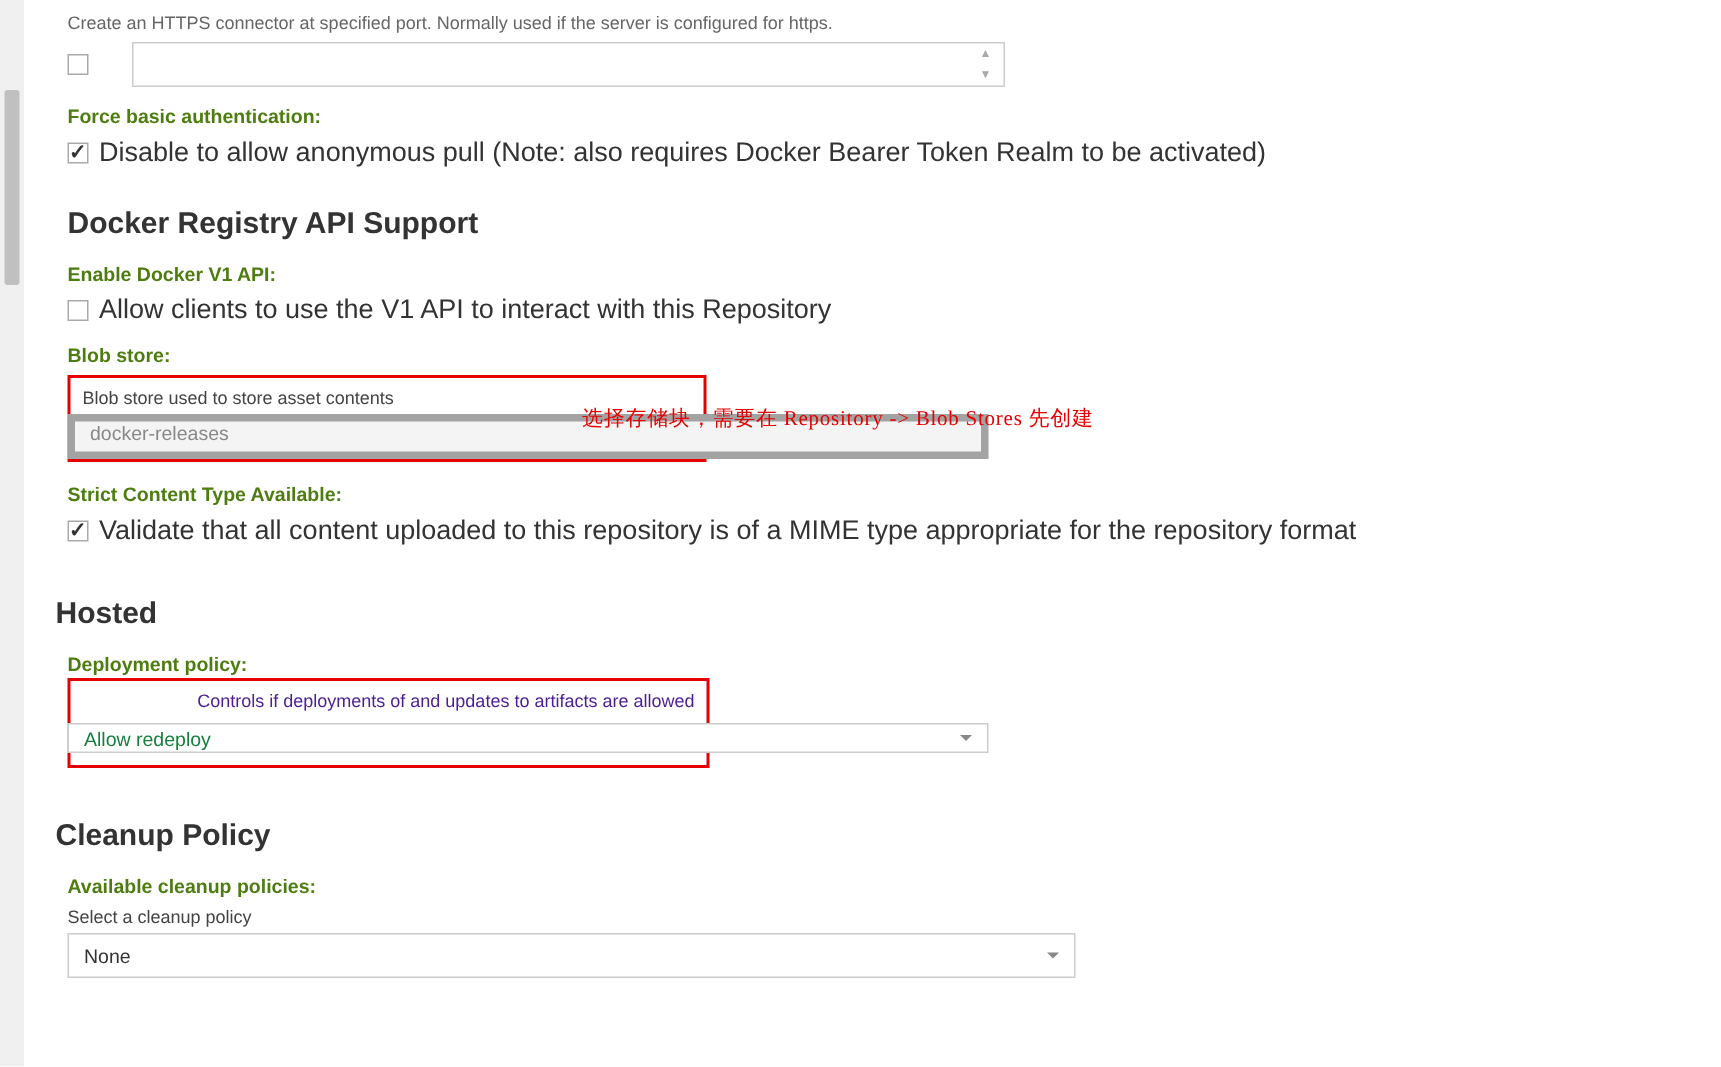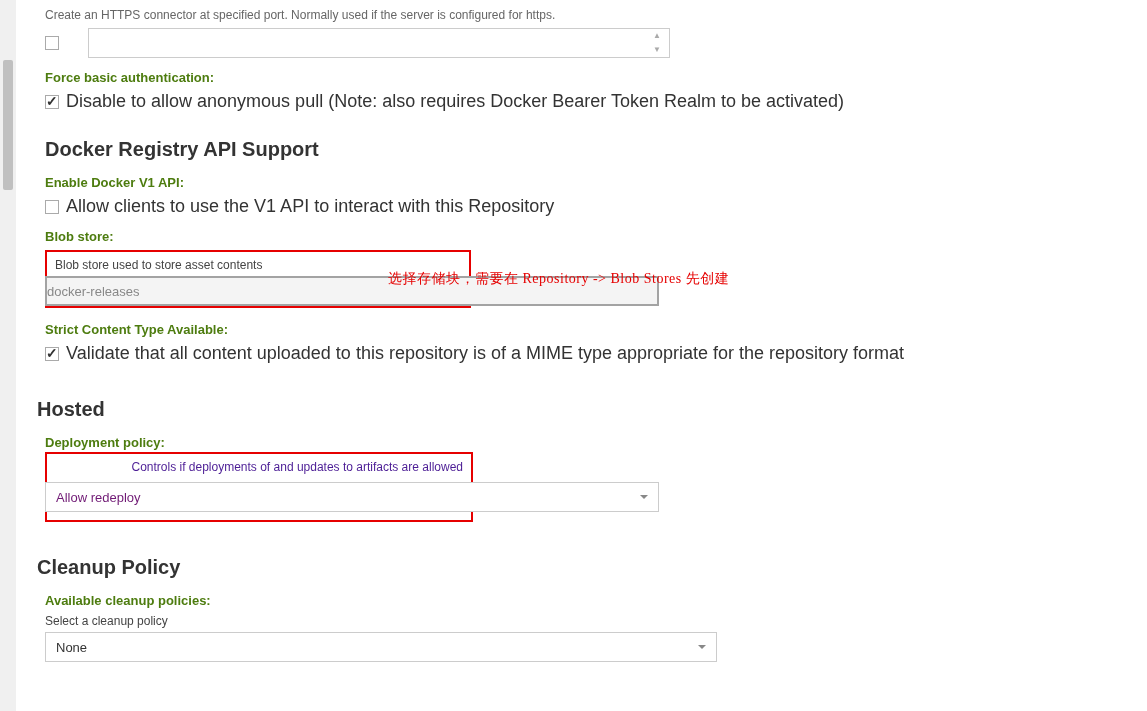--- a/index.html
+++ b/index.html
@@ -118,53 +118,53 @@
     }
     .blob-group .field-desc {
       font-size: 12px;
       color: #444;
       margin-bottom: 4px;
     }
     .blob-select {
       margin-left: -10px;
       width: 614px;
       height: 30px;
-      border: 2px solid #a3a3a3;
+      border: 5px solid #a3a3a3;
       background: #f4f4f4;
       color: #888;
-      display: flex;
-      align-items: center;
+      padding-left: 10px;
+      display: flex;
       font-size: 13px;
     }
     .annotation {
       position: absolute;
       left: 388px;
       top: 270px;
       color: #e60000;
       font-size: 14px;
       font-family: "SimSun", "Songti SC", serif;
       letter-spacing: 0.5px;
     }
     .hosted-highlight {
       border: 2px solid #e60000;
       padding: 6px 8px 8px 8px;
       width: 428px;
       position: relative;
     }
     .hosted-select {
       margin-left: -10px;
       width: 614px;
-      height: 30px;
+      height: 20px;
       border: 1px solid #ccc;
       background: #fff;
       padding-left: 10px;
       display: flex;
       align-items: center;
       font-size: 13px;
-      color: #701a75;
+      color: #15803d;
       position: relative;
     }
     .cleanup-select {
       width: 672px;
       height: 30px;
       border: 1px solid #ccc;
       background: #fff;
       padding-left: 10px;
       display: flex;
       align-items: center;

